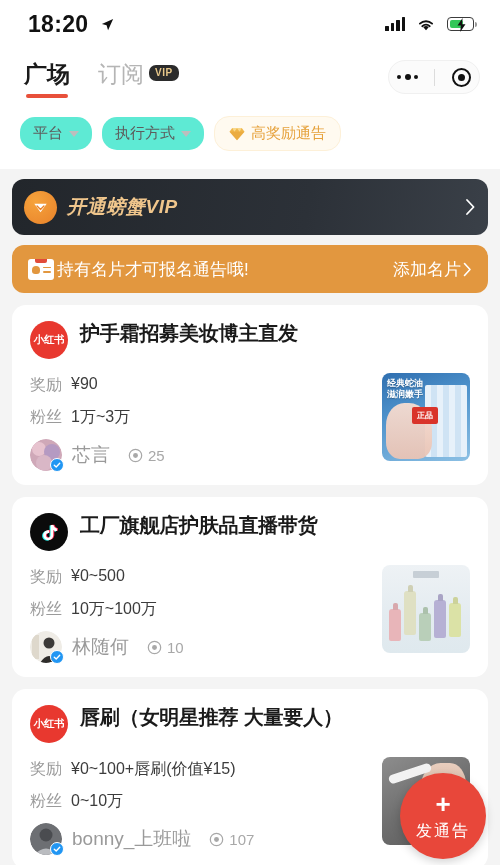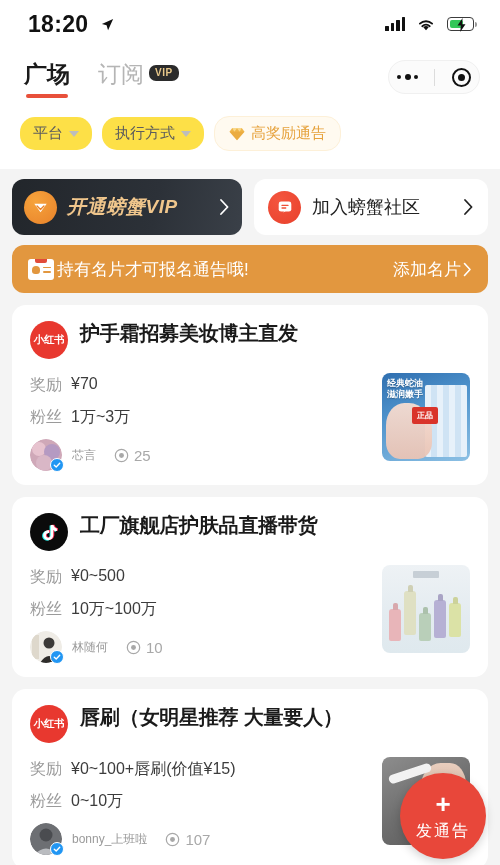--- a/index.html
+++ b/index.html
@@ -74,21 +74,21 @@
   }
   .target::after { content: ""; width: 7px; height: 7px; border-radius: 50%; background: #111; }
 
   
   .filters {
     background: #ffffff; display: flex; align-items: center; gap: 10px;
     padding: 8px 20px 18px;
   }
   .chip {
     display: flex; align-items: center; gap: 6px;
-    background: #fde047; border-radius: 15px; padding: 7px 13px;
+    background: #5eead4; border-radius: 15px; padding: 7px 13px;
     font-size: 15px; color: #5d5d5d; cursor: pointer; white-space: nowrap;
   }
   .caret {
     width: 0; height: 0; border-left: 5px solid transparent;
     border-right: 5px solid transparent; border-top: 6px solid #bdbdbd;
   }
   .chip-gold {
     background: #fffaf0; color: #e6a23c; border: 1px solid #fdf0d8;
     display: flex; align-items: center; gap: 6px;
     border-radius: 15px; padding: 7px 14px; font-size: 15px;
@@ -181,21 +181,21 @@
     width: 32px; height: 32px; border-radius: 50%; position: relative; flex: 0 0 32px;
     overflow: visible;
   }
   .av-img { width: 100%; height: 100%; border-radius: 50%; display: block; }
   .verified {
     position: absolute; right: -2px; bottom: -1px; width: 14px; height: 14px;
     border-radius: 50%; background: #2196f3; border: 1.6px solid #fff;
     display: flex; align-items: center; justify-content: center;
   }
   .verified svg { width: 8px; height: 8px; }
-  .uname { font-size: 12px; color: #9a9a9a; }
+  .uname { font-size: 19px; color: #9a9a9a; }
   .views { display: flex; align-items: center; gap: 5px; font-size: 15px; color: #a8a8a8; margin-left: 8px; }
   .eye { width: 15px; height: 15px; display: block; }
 
   
   .th-hand {
     width: 100%; height: 100%;
     background: linear-gradient(160deg, #2f6fb0 0%, #4f93cc 40%, #8cc0e4 100%);
     position: relative;
   }
   .th-hand .tt {
@@ -349,34 +349,20 @@
           <svg viewBox="0 0 20 20" width="19" height="19">
             <path d="M3.5 6h13l-6.5 9Z" fill="#fff"></path>
             <path d="M6.4 8.4 10 12l3.6-3.6" stroke="#e8822a" stroke-width="1.5" fill="none" stroke-linecap="round"></path>
           </svg>
         </span>
         <span class="vip-text">开通螃蟹VIP</span>
         <svg class="chev" viewBox="0 0 11 18">
           <path d="M2 2 L8.6 9 L2 16" stroke="#ffffff" stroke-width="1.8" fill="none" stroke-linecap="round" stroke-linejoin="round"></path>
         </svg>
       </div>
-      <div class="comm-banner">
-        <span class="comm-icon">
-          <svg viewBox="0 0 20 20" width="18" height="18">
-            <rect x="3" y="4" width="14" height="11" rx="2.6" fill="#fff"></rect>
-            <path d="M7.5 16.5 L10.5 13.4 L12.5 13.4 Z" fill="#fff"></path>
-            <rect x="6" y="7.4" width="8" height="1.5" rx=".7" fill="#ef5038"></rect>
-            <rect x="6" y="10.4" width="5.5" height="1.5" rx=".7" fill="#ef5038"></rect>
-          </svg>
-        </span>
-        <span class="comm-text">加入螃蟹社区</span>
-        <svg class="chev" viewBox="0 0 11 18">
-          <path d="M2 2 L8.6 9 L2 16" stroke="#222" stroke-width="1.8" fill="none" stroke-linecap="round" stroke-linejoin="round"></path>
-        </svg>
-      </div>
     </div>
 
     <div class="notice">
       <span class="card-icon">
         <span class="clip"></span>
           <span class="face"></span>
           <span class="l1"></span>
           <span class="l2"></span>
       </span>
       <span class="notice-text">持有名片才可报名通告哦!</span>
@@ -390,21 +376,21 @@
 
     <div class="card">
       <div class="card-head">
         <span class="plat-logo xhs">小红书</span>
         <span class="card-title">护手霜招募美妆博主直发</span>
       </div>
       <div class="card-body">
         <div class="meta">
           <div class="meta-row">
             <span class="meta-key">奖励</span>
-            <span class="meta-val">¥70</span>
+            <span class="meta-val">¥90</span>
           </div>
           <div class="meta-row">
             <span class="meta-key">粉丝</span>
             <span class="meta-val">1万~3万</span>
           </div>
           <div class="user-row">
             <span class="avatar">
               <svg class="av-img" viewBox="0 0 32 32">
                 <defs>
                     <clipPath id="c1">

